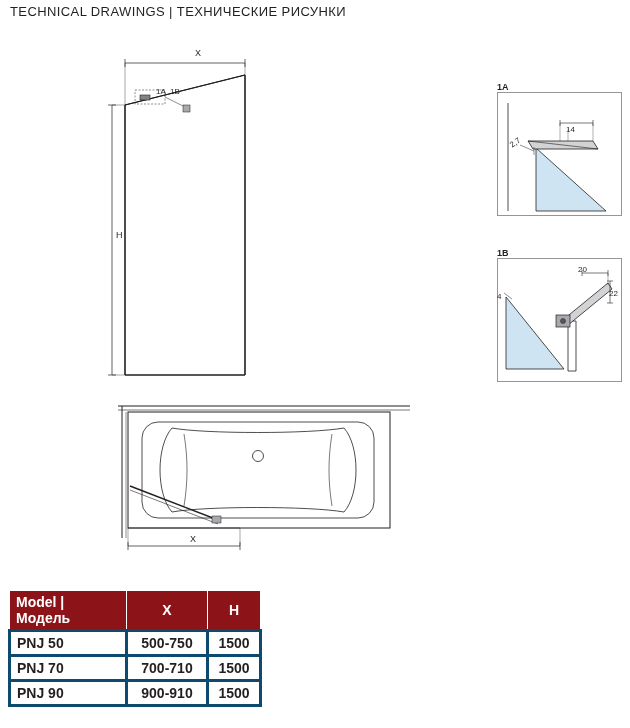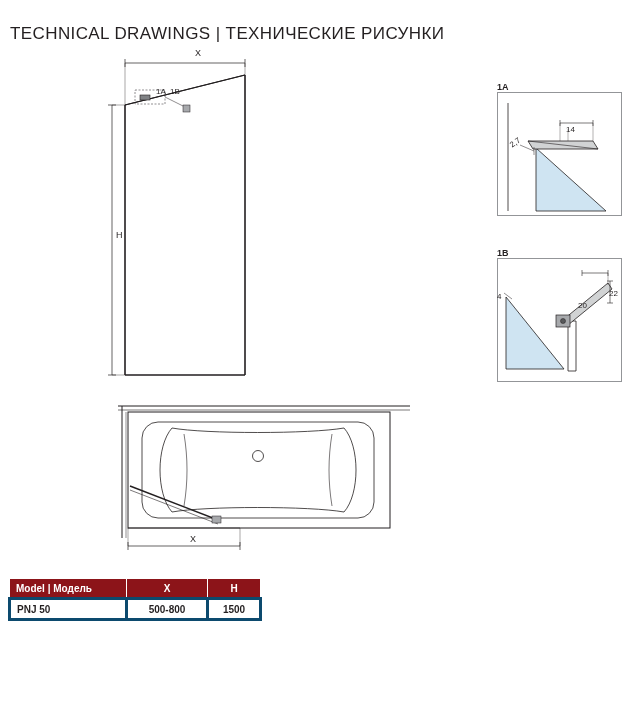--- a/index.html
+++ b/index.html
@@ -16,22 +16,22 @@
     overflow: hidden;
   }
   .page {
     position: relative;
     width: 630px;
     height: 728px;
   }
   .title {
     position: absolute;
     left: 10px;
-    top: 24px;
-    font-size: 17px;
+    top: 4px;
+    font-size: 13px;
     letter-spacing: 0.4px;
     color: #231f20;
     font-weight: normal;
     text-align: right;
   }
   .title .sep { color: #231f20; }
   .lbl {
     position: absolute;
     font-size: 9px;
     color: #231f20;
@@ -49,23 +49,23 @@
     font-size: 9px;
     font-weight: bold;
     color: #231f20;
   }
   svg { display: block; }
 
   
   .spec-table {
     position: absolute;
     left: 8px;
-    top: 578px;
+    top: 590px;
     border-collapse: collapse;
-    font-size: 10px;
+    font-size: 14px;
   }
   .spec-table th {
     background: #8c1419;
     color: #ffffff;
     border: 1px solid #ffffff;
     font-weight: bold;
     padding: 3px 6px;
     text-align: center;
     height: 12px;
   }
@@ -180,21 +180,21 @@
       <line x1="110" y1="14" x2="110" y2="26" stroke="#231f20" stroke-width="0.35"></line>
 
       <line x1="112" y1="22" x2="112" y2="44" stroke="#231f20" stroke-width="0.6"></line>
       <line x1="109" y1="22" x2="115" y2="22" stroke="#231f20" stroke-width="0.6"></line>
       <line x1="109" y1="44" x2="115" y2="44" stroke="#231f20" stroke-width="0.6"></line>
 
       <line x1="6" y1="34" x2="14" y2="40" stroke="#231f20" stroke-width="0.5"></line>
     </svg>
   </div>
   <div class="boxlabel" style="left:497px; top:248px;">1B</div>
-  <div class="lbl small" style="left:578px; top:265px;margin-top:36px;">20</div>
+  <div class="lbl small" style="left:578px; top:265px;">20</div>
   <div class="lbl small" style="left:609px; top:289px;">22</div>
   <div class="lbl small" style="left:497px; top:292px;">4</div>
 
   <div style="position:absolute; left:110px; top:398px; width:310px; height:160px;">
     <svg width="310" height="160" viewBox="0 0 310 160">
 
       <line x1="8" y1="8" x2="300" y2="8" stroke="#231f20" stroke-width="1"></line>
       <line x1="8" y1="12" x2="300" y2="12" stroke="#231f20" stroke-width="0.6"></line>
 
       <rect x="18" y="14" width="262" height="116" fill="#ffffff" stroke="#231f20" stroke-width="1"></rect>
@@ -230,19 +230,29 @@
     <thead>
       <tr>
         <th class="model-col">Model | Модель</th>
         <th class="x-col">X</th>
         <th class="h-col">H</th>
       </tr>
     </thead>
     <tbody>
       <tr>
         <td class="model-col">PNJ 50</td>
-        <td>500-800</td>
+        <td>500-750</td>
+        <td>1500</td>
+      </tr>
+      <tr>
+        <td class="model-col">PNJ 70</td>
+        <td>700-710</td>
+        <td>1500</td>
+      </tr>
+      <tr>
+        <td class="model-col">PNJ 90</td>
+        <td>900-910</td>
         <td>1500</td>
       </tr>
     </tbody>
   </table>
 
 </div>
 
 </body></html>

